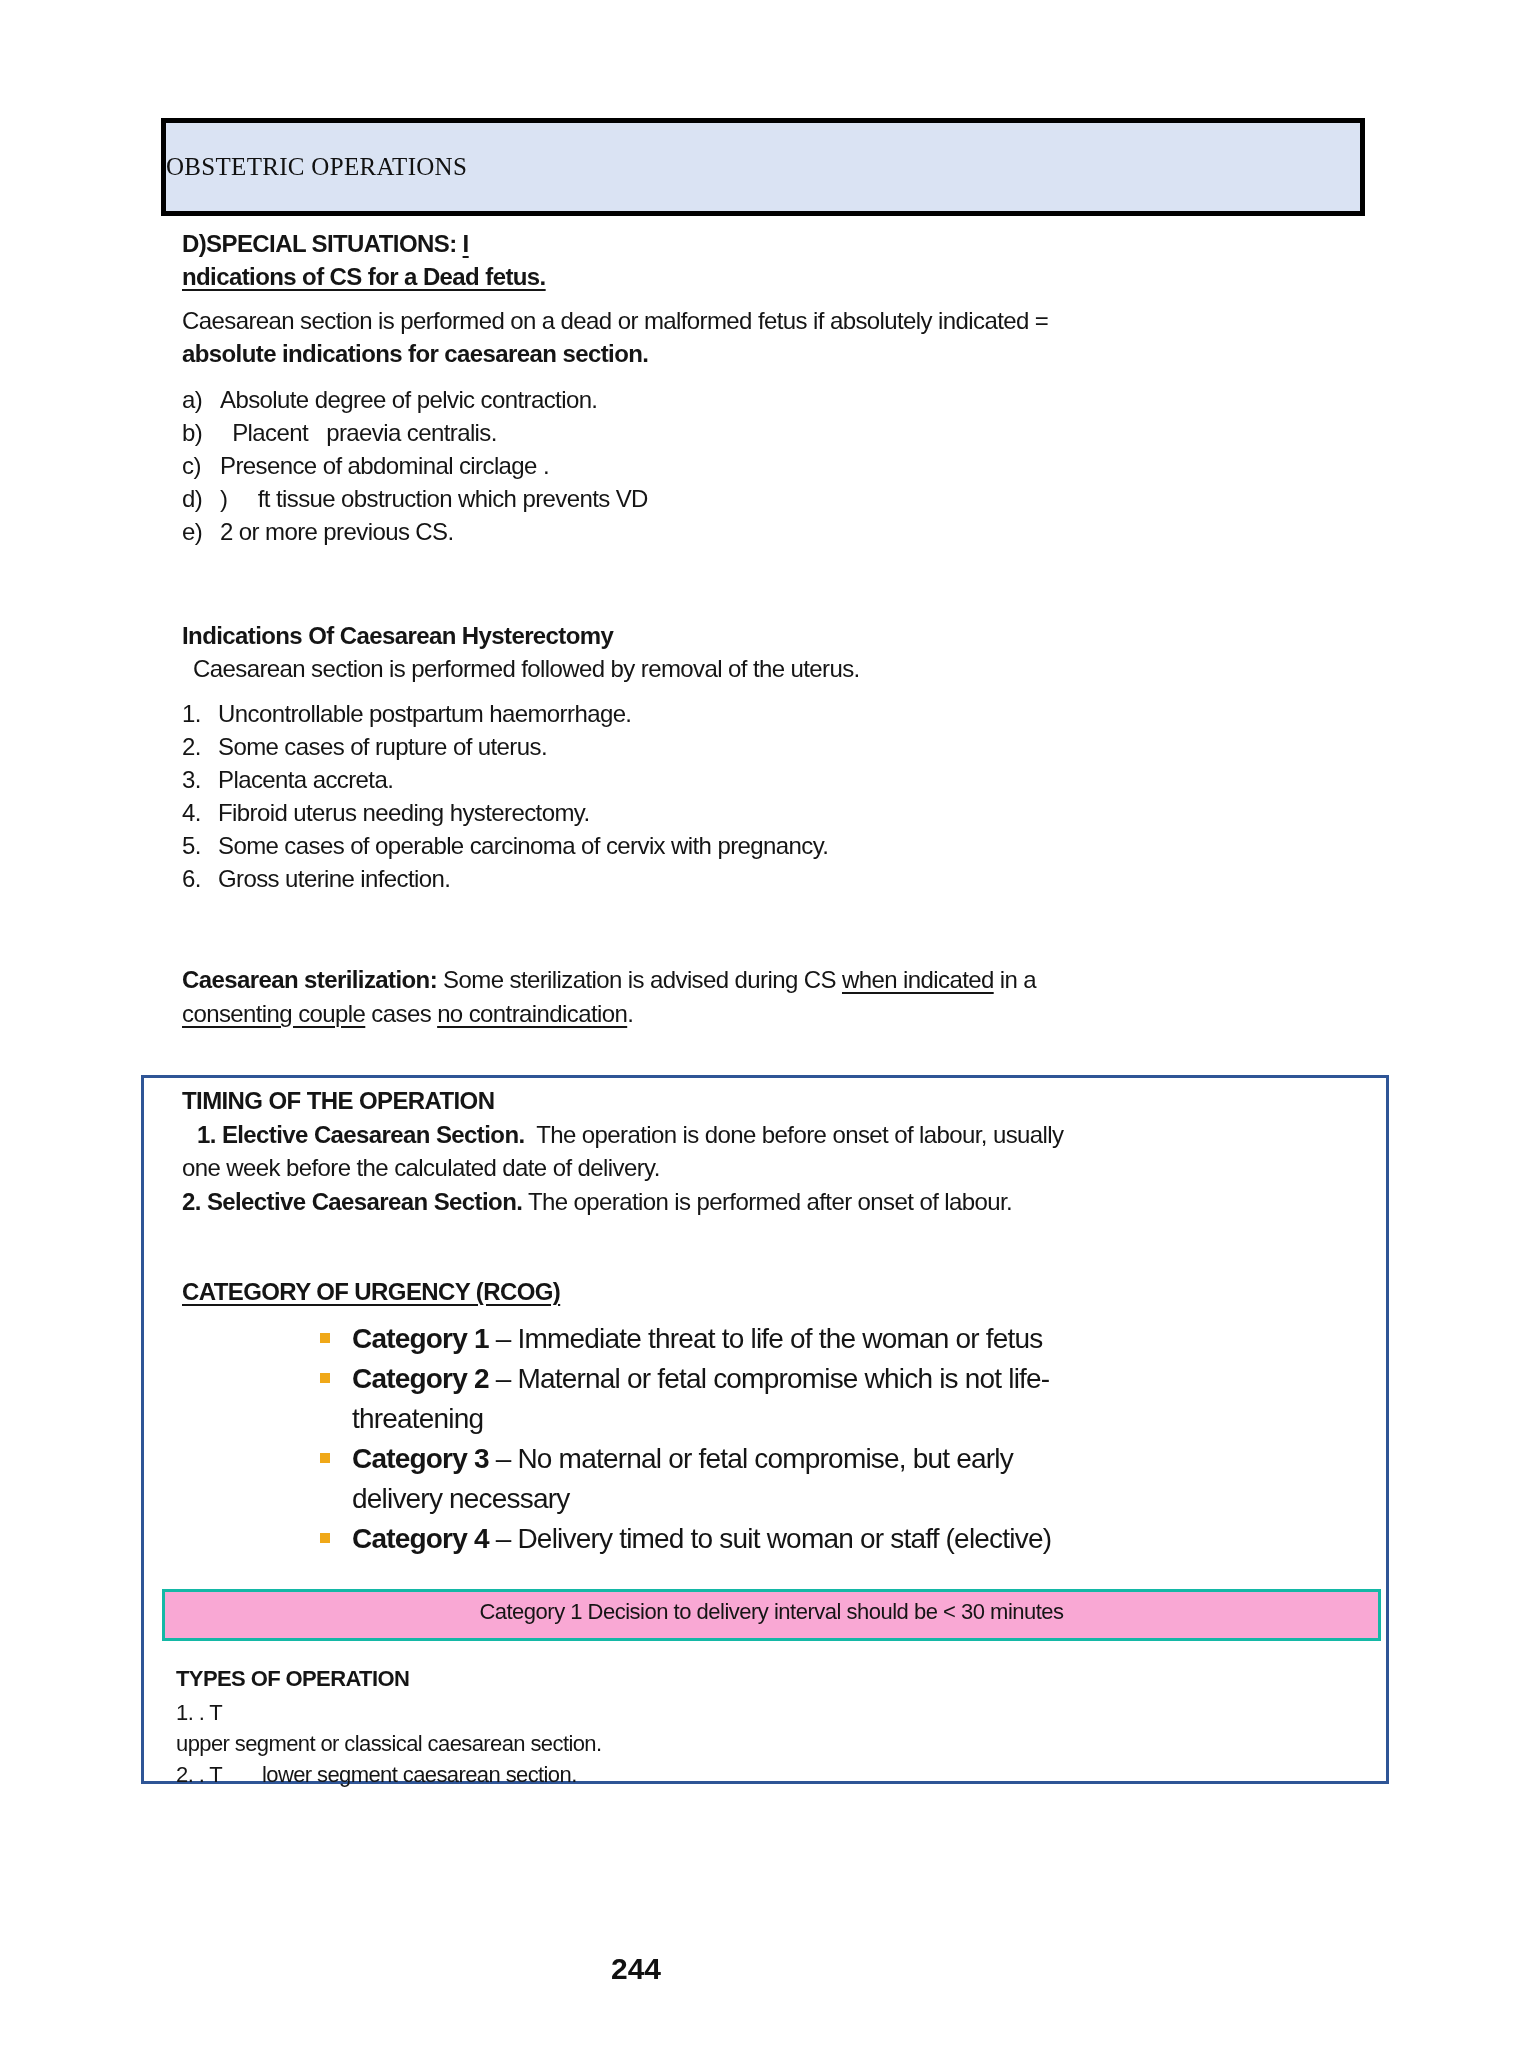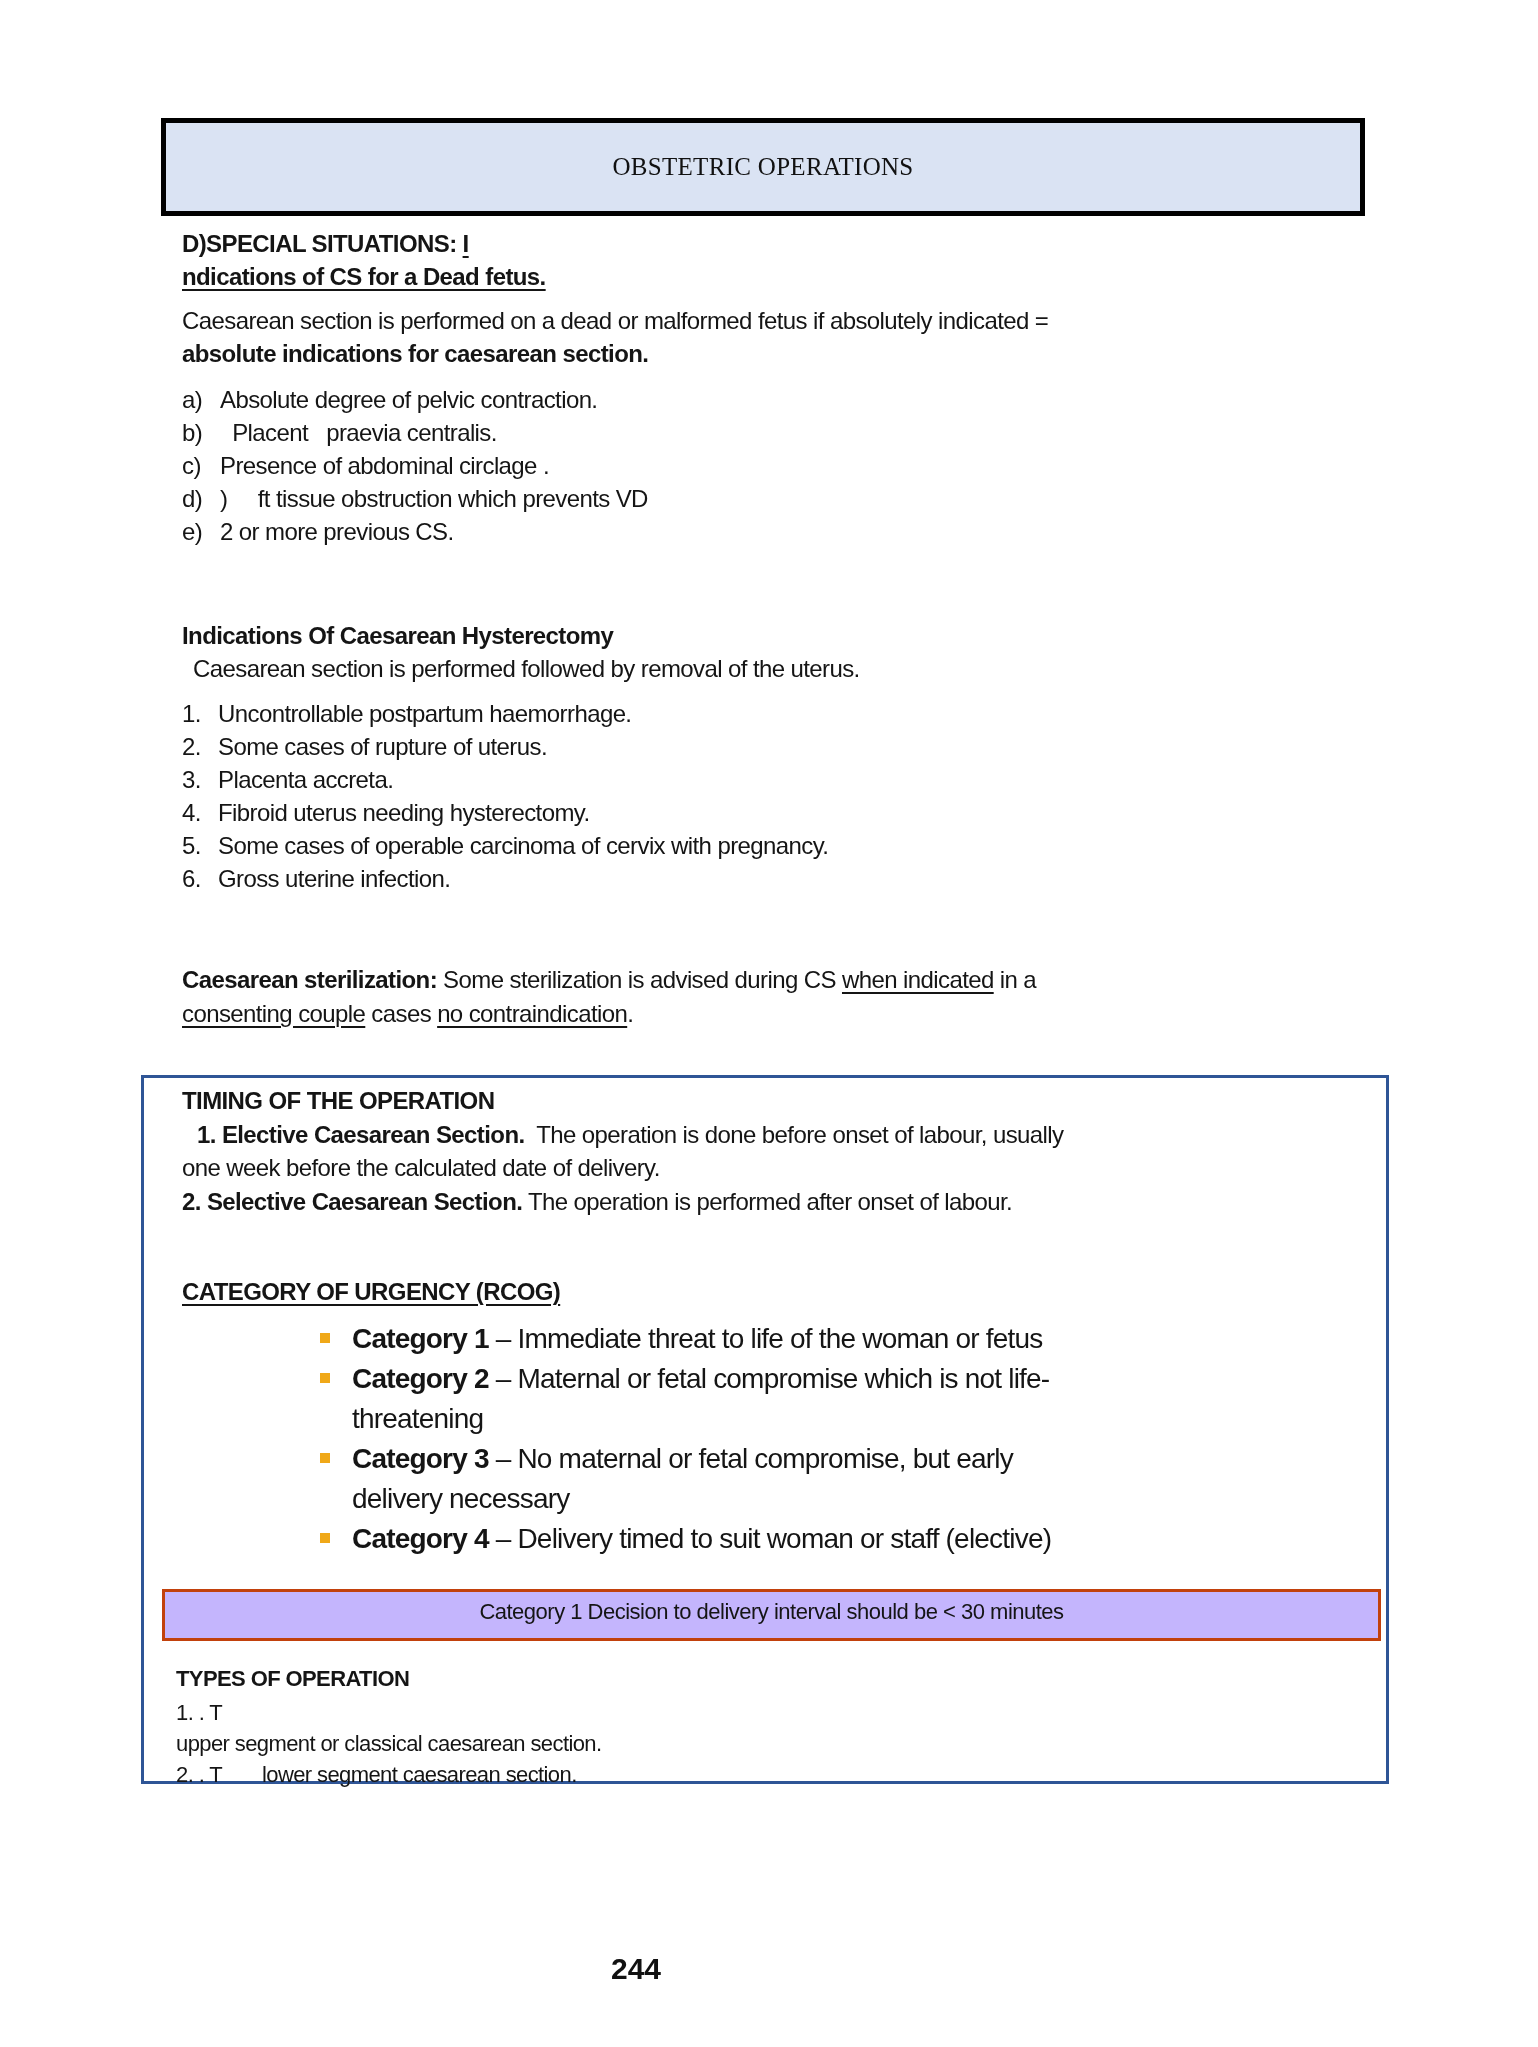--- a/index.html
+++ b/index.html
@@ -4,28 +4,28 @@
   <style>
     html, body { margin: 0; padding: 0; background: #ffffff; }
     body { width: 1538px; height: 2047px; position: relative; overflow: hidden;
            font-family: "Liberation Sans Narrow", "Liberation Sans", sans-serif; color: #111; }
     .abs { position: absolute; }
     .txt { font-family: "Liberation Sans", sans-serif; font-size: 24px; letter-spacing: -0.6px; line-height: 33px; white-space: nowrap; color: #151515; }
     .b { font-weight: bold; }
     .u { text-decoration: underline; text-underline-offset: 4px; text-decoration-thickness: 2px; }
 
     #header-box { left: 161px; top: 118px; width: 1194px; height: 88px; border: 5px solid #000; background: #dae3f3; }
-    #header-title { position: absolute; left: 0; right: 0; top: 30px; text-align: center;
+    #header-title { position: absolute; left: 0; right: 0; top: 30px; 
                     font-family: "Liberation Serif", serif; font-size: 25px; letter-spacing: 0.3px; color: #111; }
 
     .list-row { display: flex; }
     .list-row .marker { display: inline-block; }
 
     #blue-box { left: 141px; top: 1075px; width: 1242px; height: 703px; border: 3px solid #2f5596; background: #fff; }
-    #yellow-box { left: 162px; top: 1589px; width: 1213px; height: 46px; border: 3px solid #c2410c; background: #c4b5fd; }
+    #yellow-box { left: 162px; top: 1589px; width: 1213px; height: 46px; border: 3px solid #14b8a6; background: #f9a8d4; }
     #yellow-text { position: absolute; left: 0; right: 0; top: 7px; text-align: center; font-family: "Liberation Sans", sans-serif; font-size: 22px; letter-spacing: -0.5px; color: #151515; }
 
     .cat { font-family: "Liberation Sans", sans-serif; font-size: 28px; letter-spacing: -0.8px; line-height: 40px; color: #151515; white-space: nowrap; }
     .bullet { display: inline-block; width: 10px; height: 10px; background: #f0a818; margin-right: 22px; vertical-align: middle; position: relative; top: -3px; }
 
     #page-number { left: 0; width: 1272px; top: 1952px; text-align: center; font-family: "Liberation Sans", sans-serif; font-weight: bold; font-size: 30px; color: #111; }
   </style>
 </head>
 <body>
 

